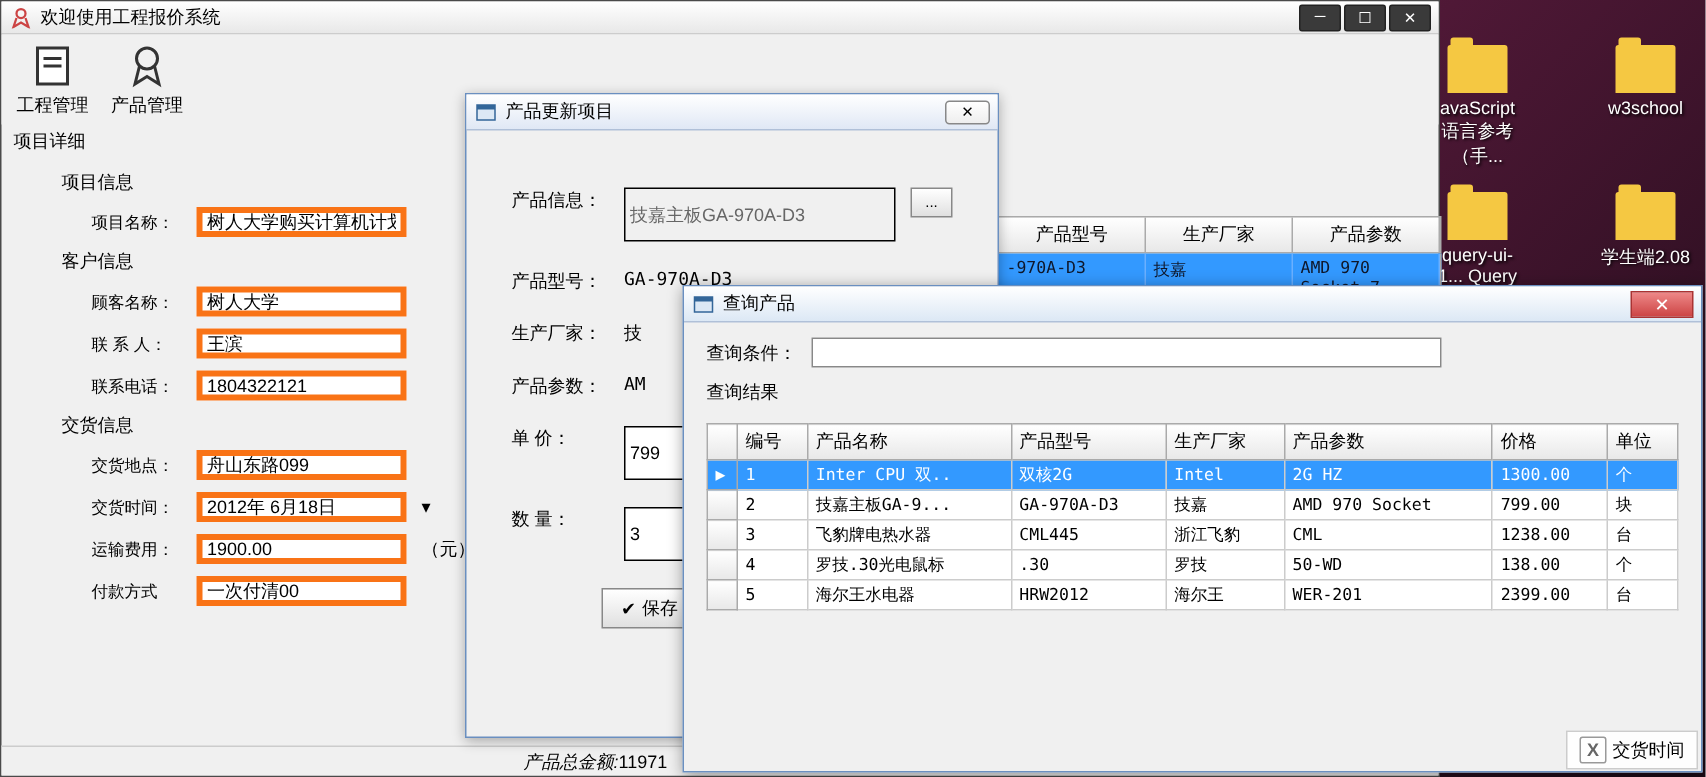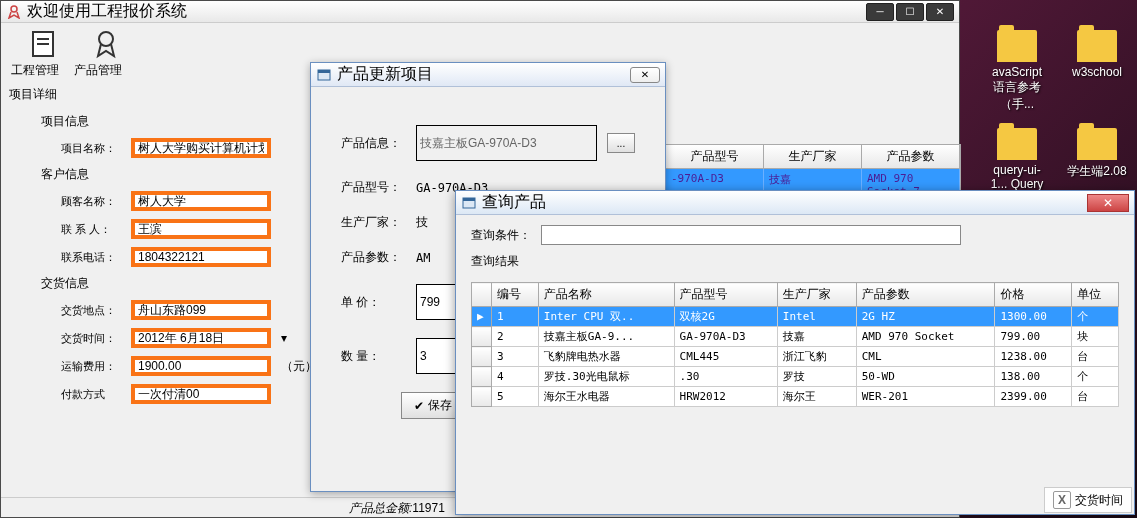--- a/index.html
+++ b/index.html
@@ -1,70 +1,70 @@
 <!DOCTYPE html>
 <html><head>
 <meta charset="utf-8">
 <style>
 * { box-sizing: border-box; margin: 0; padding: 0; font-family: "Microsoft YaHei", SimSun, sans-serif; font-size: 12px; }
 body { width: 1137px; height: 518px; background: linear-gradient(135deg, #8b2d5c 0%, #5a1b3d 50%, #1a0a15 100%); position: relative; overflow: hidden; }
 
 
 .desktop-icons { position: absolute; right: 10px; top: 30px; display: flex; flex-direction: column; gap: 15px; }
 .desktop-row { display: flex; gap: 20px; }
-.desktop-icon { width: 60px; display: flex; flex-direction: column; align-items: center; color: #fff; text-align: center; font-size: 11px; text-shadow: 1px 1px 2px #000; }
+.desktop-icon { width: 60px; display: flex; flex-direction: column; align-items: center; color: #fff; text-align: center; font-size: 11px; text-shadow: 1px 1px 2px #000; margin-left: 32px; }
 .desktop-icon .folder { width: 40px; height: 32px; background: #f5c842; border-radius: 2px 2px 0 0; position: relative; margin-bottom: 3px; }
 .desktop-icon .folder::before { content: ''; position: absolute; top: -5px; left: 2px; width: 15px; height: 5px; background: #f5c842; border-radius: 2px 2px 0 0; }
 
 
 .main-window { position: absolute; left: 0; top: 0; width: 960px; height: 518px; background: #f0f0f0; border: 1px solid #4a4a4a; }
 .titlebar { height: 22px; background: linear-gradient(#fff, #e8e8e8); display: flex; align-items: center; padding: 0 5px; border-bottom: 1px solid #ccc; }
 .titlebar-icon { width: 16px; height: 16px; margin-right: 5px; display: flex; align-items: center; justify-content: center; }
-.titlebar-text { flex: 1; font-size: 16px; }
+.titlebar-text { flex: 1; font-size: 12px; }
 .win-controls { display: flex; gap: 2px; }
 .win-btn { width: 28px; height: 18px; background: linear-gradient(#f5f5f5, #ddd); border: 1px solid #888; border-radius: 2px; display: flex; align-items: center; justify-content: center; font-size: 10px; cursor: pointer; }
 .win-btn.dark { background: #3a3a3a; color: #fff; border-color: #222; }
 
 .toolbar { height: 60px; display: flex; align-items: center; padding: 5px 10px; gap: 15px; background: #f0f0f0; }
-.tool-item { display: flex; flex-direction: column; align-items: flex-end; cursor: pointer; }
+.tool-item { display: flex; flex-direction: column; align-items: center; cursor: pointer; }
 .tool-icon { width: 32px; height: 32px; display: flex; align-items: center; justify-content: center; }
 .tool-label { font-size: 12px; margin-top: 2px; }
 
 .section-title { padding: 3px 8px; font-size: 12px; }
 
 .form-area { padding: 2px 20px; }
 .group-box { margin: 5px 20px; }
 .group-title { font-size: 12px; margin-bottom: 8px; }
 .form-row { display: flex; align-items: center; margin: 8px 0 8px 20px; gap: 10px; }
 .form-label { width: 60px; font-size: 11px; }
 .form-input { width: 140px; height: 20px; border: 4px solid #f97316; padding: 0 3px; font-size: 12px; background: #fff; }
 .form-suffix { font-size: 12px; }
 
 
 .dialog-update { position: absolute; left: 310px; top: 62px; width: 356px; height: 430px; background: #f0f0f0; border: 1px solid #6a8fc0; box-shadow: 0 2px 8px rgba(0,0,0,0.3); }
 .dialog-titlebar { height: 24px; background: linear-gradient(#fff, #e0e8f5); display: flex; align-items: center; padding: 0 5px; border-bottom: 1px solid #b0c0d8; }
 .dlg-close { width: 30px; height: 16px; border: 1px solid #888; border-radius: 3px; display: flex; align-items: center; justify-content: center; font-size: 10px; cursor: pointer; background: linear-gradient(#fff,#eee); }
 
 .dialog-body { padding: 20px 30px; }
-.dlg-row { display: flex; align-items: center; margin: 18px 0; gap: 10px; }
+.dlg-row { display: flex; align-items: flex-start; margin: 18px 0; gap: 10px; }
 .dlg-label { width: 65px; font-size: 12px; }
 .dlg-input { flex: 1; height: 36px; border: 1px solid #000000; padding: 0 3px; font-size: 12px; background: #fff; }
 .dlg-input.readonly { background: #f0f0f0; color: #666; }
 .dlg-text { font-size: 12px; font-family: "SimSun", monospace; }
 .browse-btn { width: 28px; height: 20px; border: 1px solid #888; background: linear-gradient(#fff,#e0e0e0); cursor: pointer; font-size: 10px; }
 
 .save-btn { padding: 4px 12px; border: 1px solid #888; background: linear-gradient(#fff,#e0e0e0); cursor: pointer; display: flex; align-items: center; gap: 4px; margin-left: 60px; }
 
 .status-bar { position: absolute; bottom: 0; left: 0; right: 0; height: 20px; background: #f0f0f0; border-top: 1px solid #ccc; padding: 2px 8px; font-size: 12px; }
 
 
 .bg-table { position: absolute; left: 664px; top: 143px; width: 296px; }
 .bg-table-header { display: flex; background: linear-gradient(#fff,#e8e8e8); border: 1px solid #aaa; }
 .bg-th { flex: 1; padding: 3px 5px; border-right: 1px solid #aaa; font-size: 12px; text-align: center; }
-.bg-table-row { display: flex; background: #3399ff; color: #4c1d95; border: 1px solid #aaa; border-top: none; }
+.bg-table-row { display: flex; background: #3399ff; color: #0f172a; border: 1px solid #aaa; border-top: none; }
 .bg-td { flex: 1; padding: 3px 5px; border-right: 1px solid #6bb0ff; font-size: 11px; font-family: monospace; }
 
 
 .dialog-query { position: absolute; left: 455px; top: 190px; width: 680px; height: 325px; background: #f0f0f0; border: 1px solid #6a8fc0; box-shadow: 0 2px 10px rgba(0,0,0,0.4); }
 .dialog-query .titlebar-q { height: 24px; background: linear-gradient(#fff, #dce8f5); display: flex; align-items: center; padding: 0 5px; border-bottom: 1px solid #b0c0d8; }
 .q-close { width: 42px; height: 18px; background: linear-gradient(#e88,#c44); border: 1px solid #a33; display: flex; align-items: center; justify-content: center; color: #fff; cursor: pointer; margin-left: auto; }
 
 .query-body { padding: 10px 15px; }
 .query-row { display: flex; align-items: center; gap: 10px; margin-bottom: 8px; }
 .query-input { width: 420px; height: 20px; border: 1px solid #888; padding: 0 3px; }

